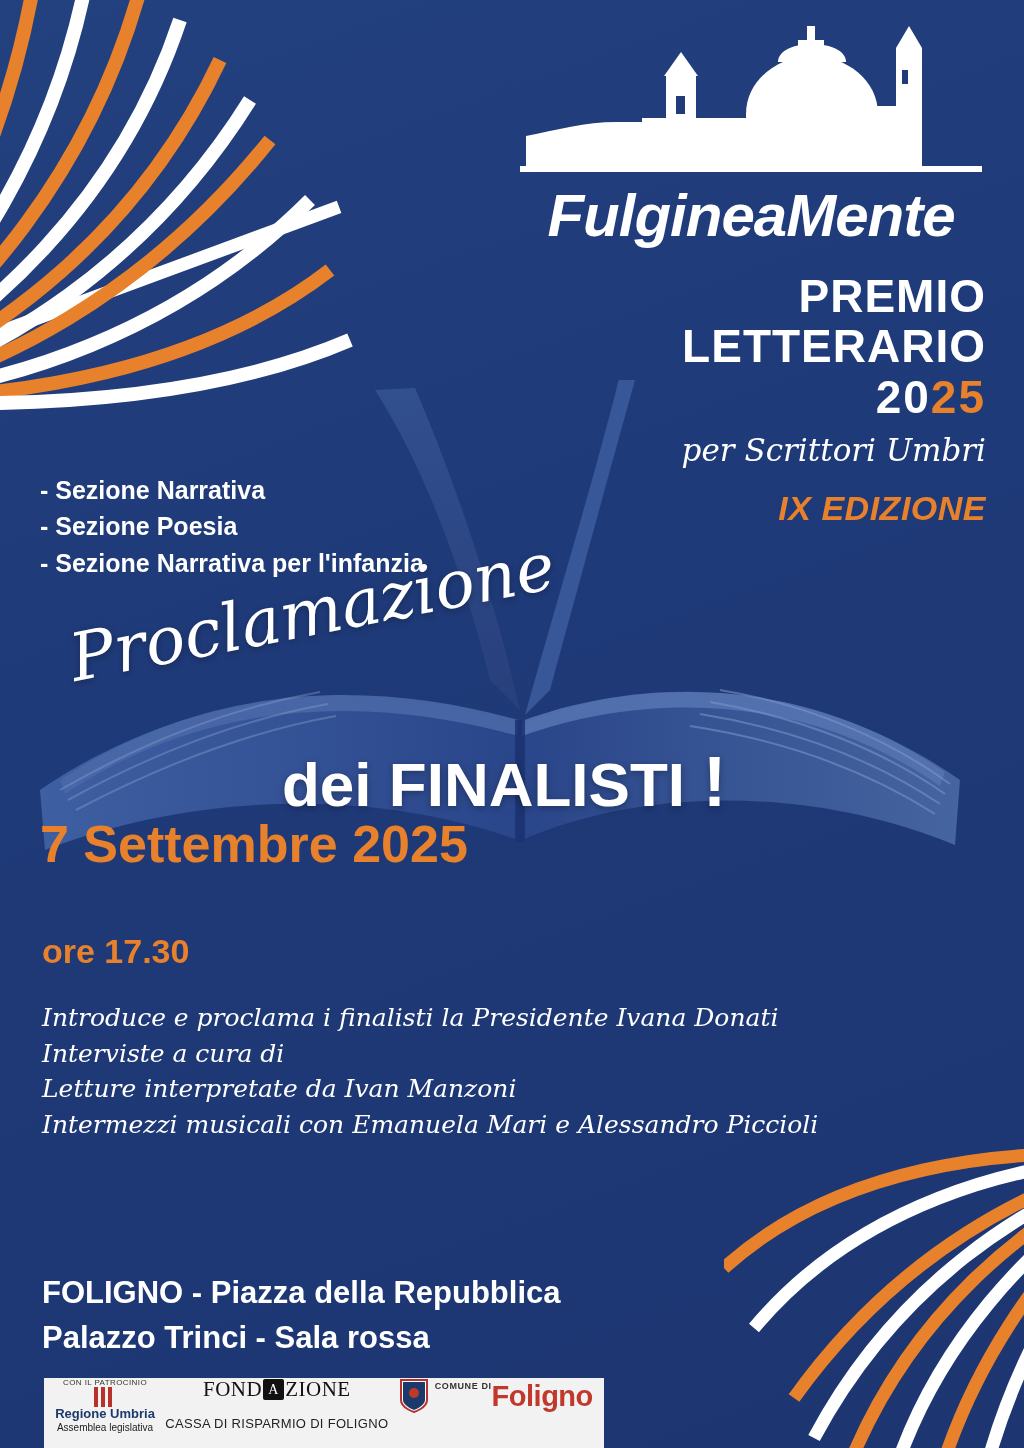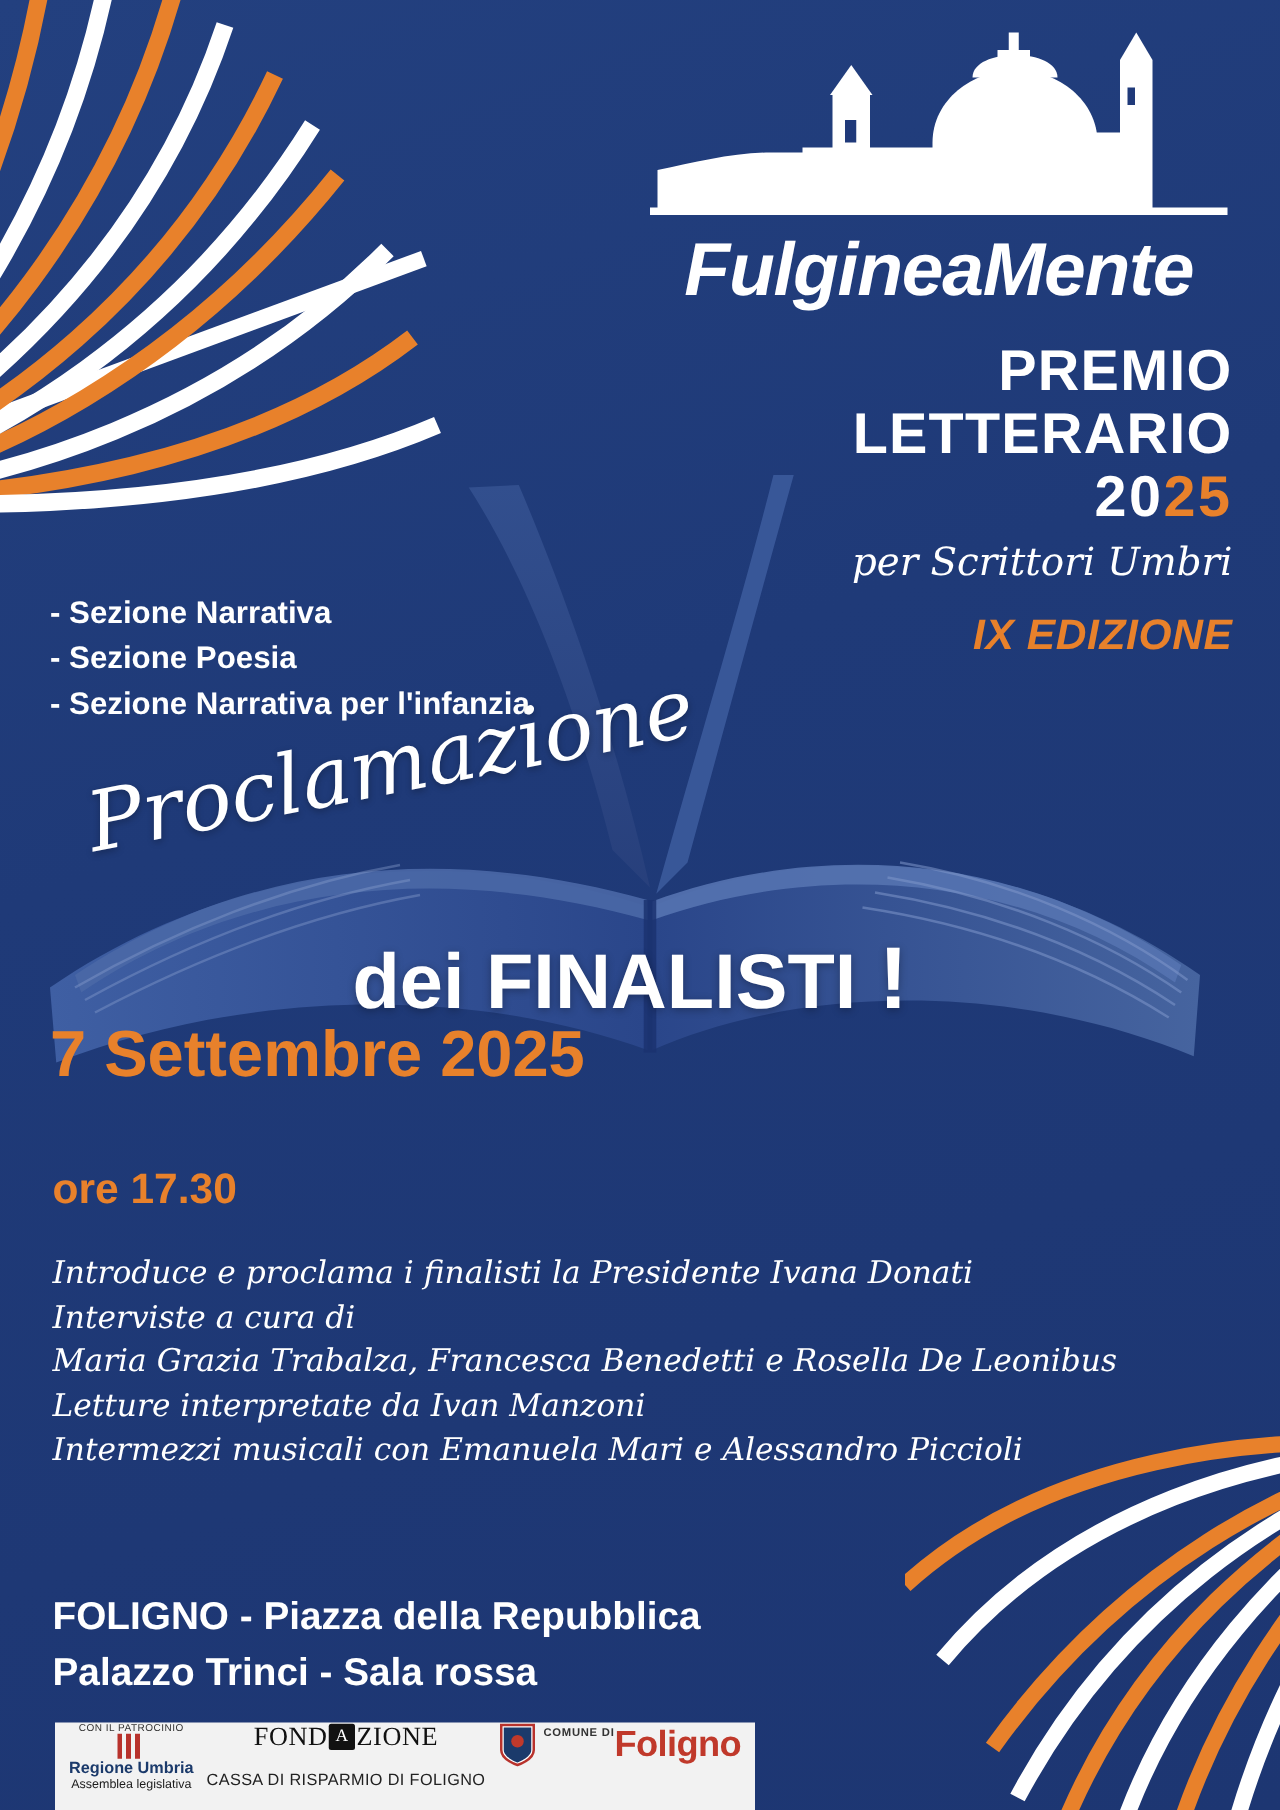--- a/index.html
+++ b/index.html
@@ -452,21 +452,20 @@
 
   <div class="proclamazione">Proclamazione</div>
   <div class="finalisti"><span>dei FINALISTI</span><span class="bang">!</span></div>
 
   <div class="date">7 Settembre 2025</div>
   <div class="time">ore 17.30</div>
 
   <div class="credits">
     <div>Introduce e proclama i finalisti  la Presidente Ivana Donati</div>
     <div>Interviste a cura di</div>
-    <div>Maria Grazia Trabalza, Francesca Benedetti e  Rosella De  Leonibus</div>
     <div>Letture interpretate da Ivan Manzoni</div>
     <div>Intermezzi musicali con Emanuela Mari e Alessandro  Piccioli</div>
   </div>
 
   <div class="venue">
     <div>FOLIGNO - Piazza della Repubblica</div>
     <div>Palazzo Trinci - Sala rossa</div>
   </div>
 
   <div class="sponsors">

